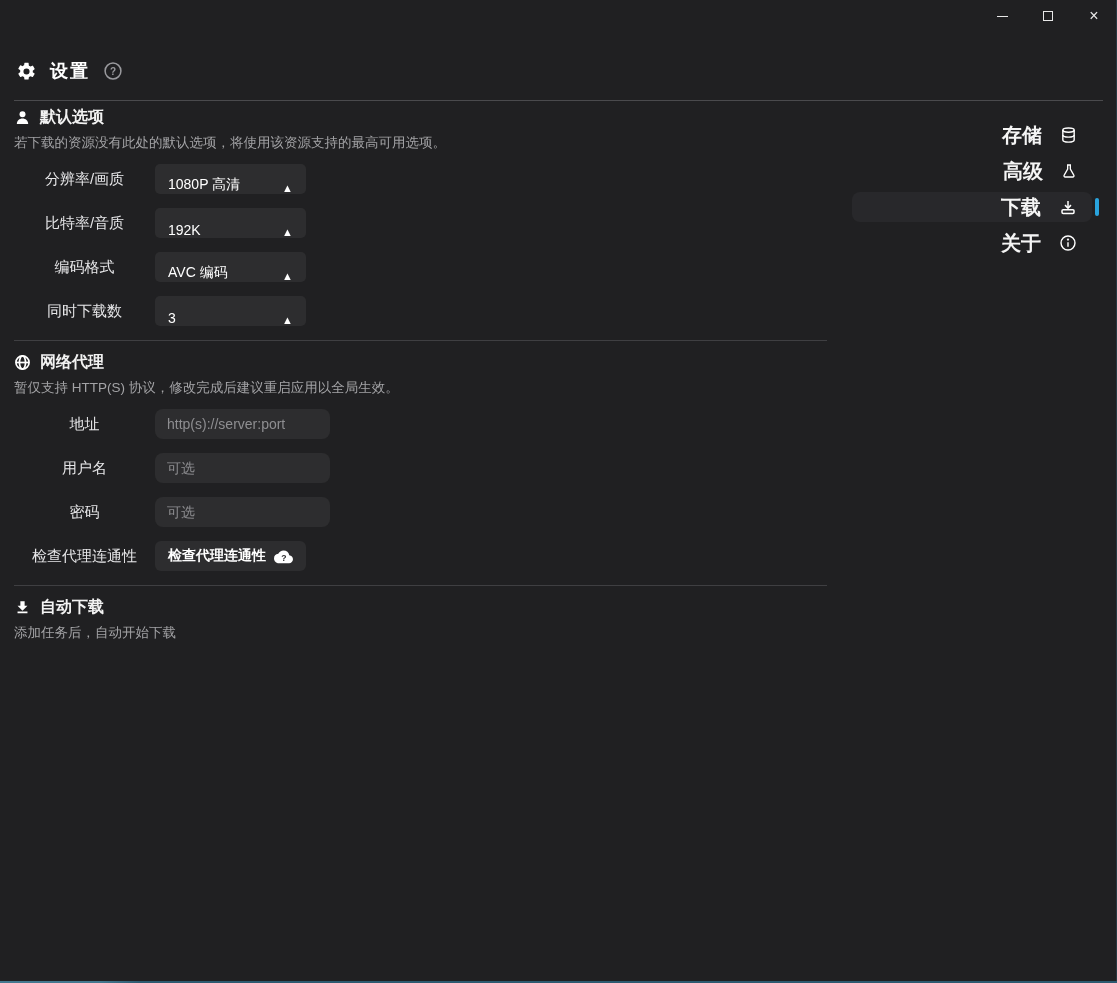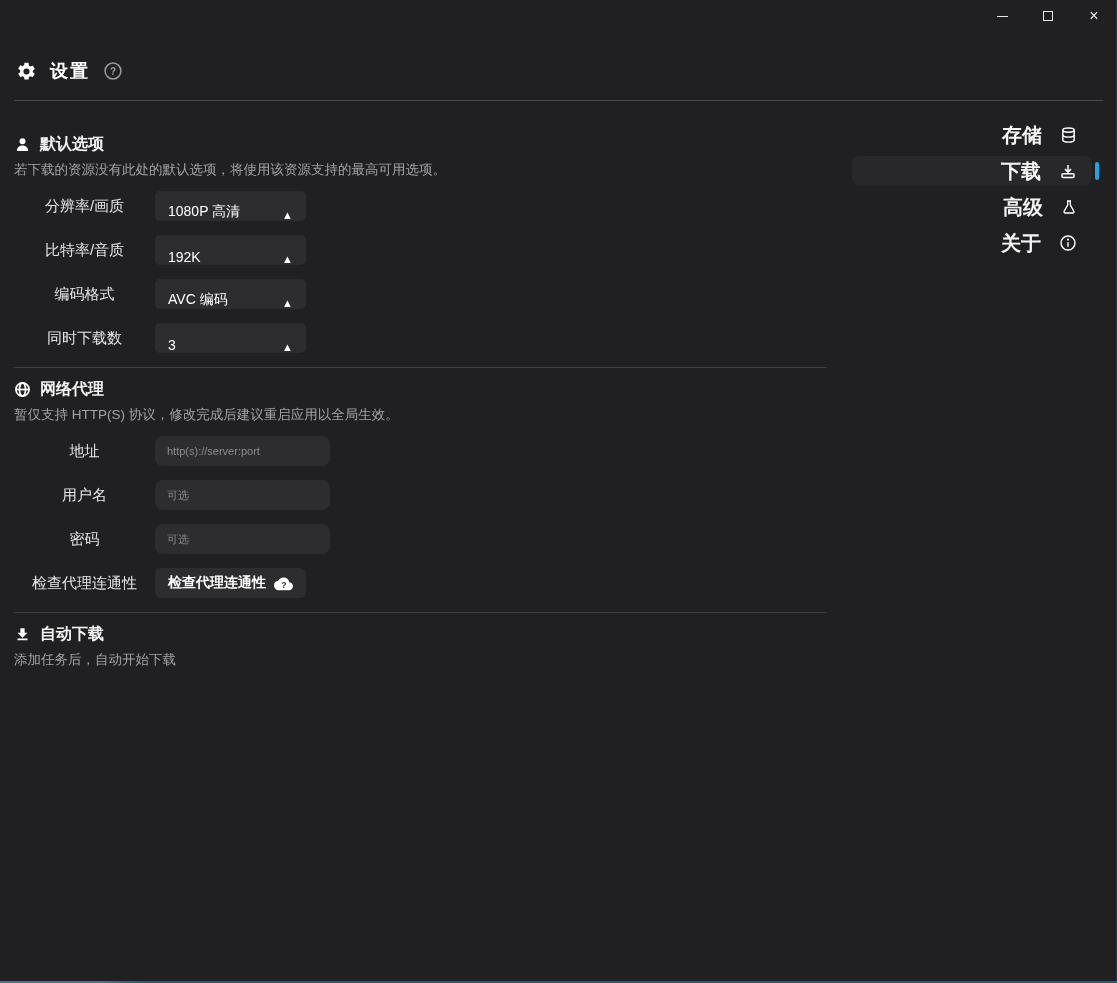--- a/index.html
+++ b/index.html
@@ -33,21 +33,21 @@
   .app-title { font-size:18px; font-weight:bold; letter-spacing:2px; }
   .icon { display:inline-flex; align-items:center; justify-content:center; }
 
   .top-divider {
     position:absolute; top:100px; left:14px; right:14px; height:1px;
     background:#4a4a4d;
   }
 
   
   .main {
-    position:absolute; top:123px; left:14px; width:813px;
+    position:absolute; top:96px; left:14px; width:813px;
   }
   .section-header {
     display:flex; align-items:center; gap:9px; margin-top:10px; height:22px;
   }
   .section-title { font-size:16px; font-weight:bold; color:#f2f2f2; }
   .section-subtitle {
     margin-top:6px; font-size:13.5px; color:#a3a3a6; height:18px;
   }
   .rows { margin-top:12px; }
   .row {
@@ -59,21 +59,21 @@
   .dropdown {
     width:151px; height:30px; background:#2d2d2f; border-radius:5px;
     display:flex; align-items:flex-end; justify-content:space-between;
     padding:0 13px; cursor:pointer; border:none; color:#fff;
   }
   .dropdown-value { font-size:14px; color:#fff; }
   .dropdown-arrow { font-size:11px; color:#fff; line-height:1; }
 
   .text-input {
     width:175px; height:30px; background:#2d2d2f; border-radius:8px;
-    border:none; outline:none; color:#e8e8e8; font-size:11px;
+    border:none; outline:none; color:#e8e8e8; font-size:14px;
     padding:0 12px; font-family:"Liberation Sans","DejaVu Sans",sans-serif;
   }
   .text-input::placeholder { color:#8e8e91; opacity:1; }
 
   .check-btn {
     height:30px; background:#2d2d2f; border-radius:6px; border:none;
     color:#fff; font-size:14px; font-weight:bold;
     display:inline-flex; align-items:center; gap:8px; padding:0 13px;
     cursor:pointer; width:max-content;
     font-family:"Liberation Sans","DejaVu Sans",sans-serif;
@@ -256,40 +256,40 @@
   <div class="nav-item">
     <span class="nav-label">存储</span>
     <span class="icon">
       <svg width="17" height="18" viewBox="0 0 24 24" fill="none" stroke="#fff" stroke-width="2">
         <ellipse cx="12" cy="5" rx="8" ry="3"></ellipse>
         <path d="M4 5v14c0 1.66 3.58 3 8 3s8-1.34 8-3V5"></path>
         <path d="M4 12c0 1.66 3.58 3 8 3s8-1.34 8-3"></path>
       </svg>
     </span>
   </div>
+  <div class="nav-item">
+    <span class="nav-label">高级</span>
+    <span class="icon">
+      <svg width="16" height="18" viewBox="0 0 24 24" fill="none" stroke="#fff" stroke-width="2">
+        <path d="M9 3h6M10 3v6l-5.2 9.2A1.8 1.8 0 0 0 6.4 21h11.2a1.8 1.8 0 0 0 1.6-2.8L14 9V3"></path>
+      </svg>
+    </span>
+  </div>
   <div class="nav-item active">
     <span class="nav-label">下载</span>
     <span class="icon">
       <svg width="18" height="18" viewBox="0 0 24 24" fill="none" stroke="#fff" stroke-width="2">
         <path d="M12 4v9"></path>
         <path d="M8 9.5l4 4 4-4"></path>
         <rect x="4" y="15.5" width="16" height="5" rx="1.5"></rect>
       </svg>
     </span>
     <span class="nav-indicator"></span>
   </div>
   <div class="nav-item">
-    <span class="nav-label">高级</span>
-    <span class="icon">
-      <svg width="16" height="18" viewBox="0 0 24 24" fill="none" stroke="#fff" stroke-width="2">
-        <path d="M9 3h6M10 3v6l-5.2 9.2A1.8 1.8 0 0 0 6.4 21h11.2a1.8 1.8 0 0 0 1.6-2.8L14 9V3"></path>
-      </svg>
-    </span>
-  </div>
-  <div class="nav-item">
     <span class="nav-label">关于</span>
     <span class="icon">
       <svg width="18" height="18" viewBox="0 0 24 24" fill="none" stroke="#fff" stroke-width="1.9">
         <circle cx="12" cy="12" r="9.3"></circle>
         <line x1="12" y1="11" x2="12" y2="17"></line>
         <circle cx="12" cy="7.4" r="0.6" fill="#fff"></circle>
       </svg>
     </span>
   </div>
 </div>

